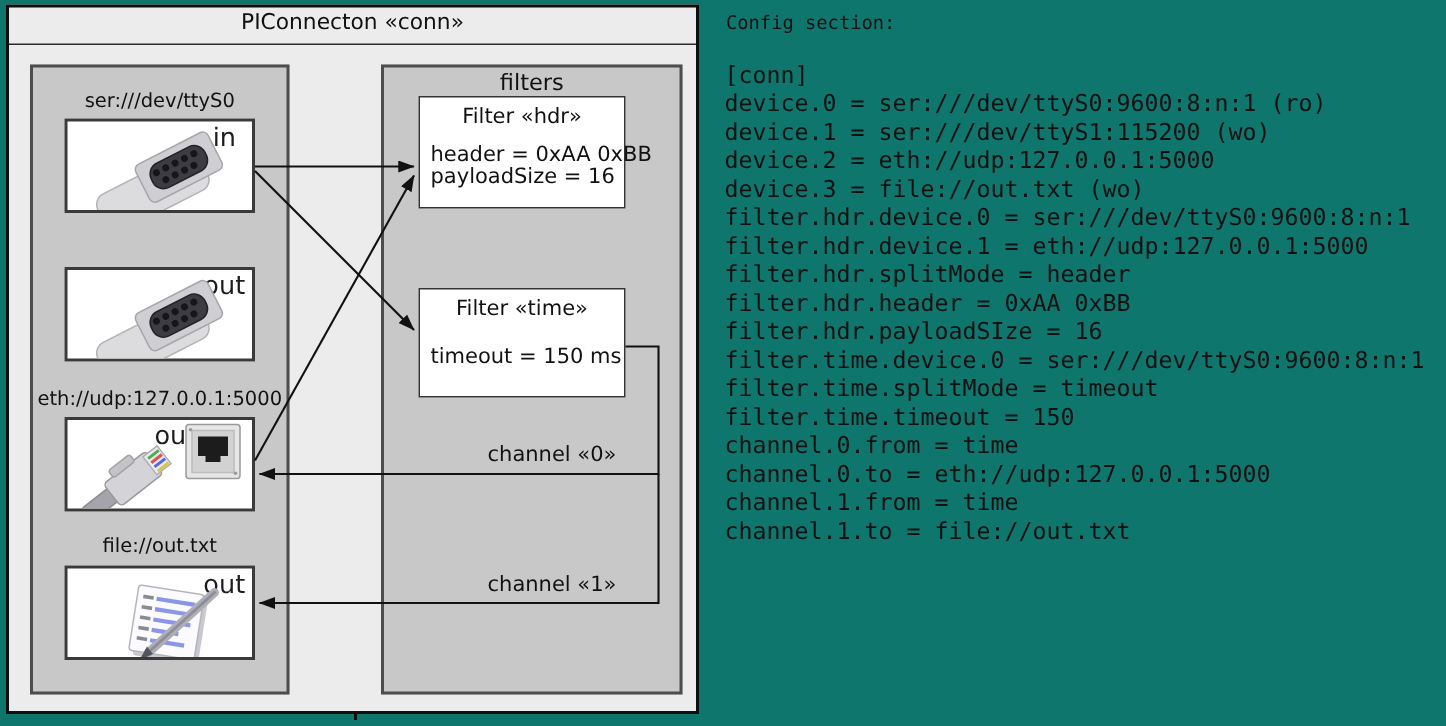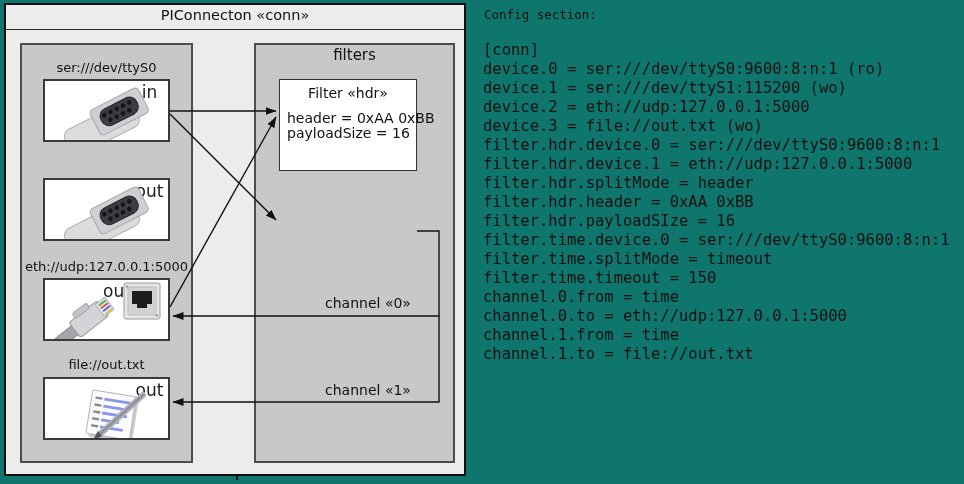--- a/index.html
+++ b/index.html
@@ -131,25 +131,31 @@
           <rect x="41" y="35" width="18" height="2.8" fill="#8c96e8"></rect>
         <rect x="32" y="42" width="7" height="2.4" fill="#8a8a94"></rect>
           <rect x="41" y="42" width="23" height="2.8" fill="#8c96e8"></rect>
       </g>
       <line x1="38" y1="50" x2="82" y2="10" stroke="#aeaeb8" stroke-width="6" stroke-linecap="round"></line>
       <line x1="40" y1="48" x2="82" y2="10" stroke="#8e8e98" stroke-width="2" stroke-linecap="round"></line>
       <polygon points="32,55 41,51 37,46" fill="#55555d"></polygon>
     </svg>
   </div>
 
-  <div class="abs filter-box" style="top:79px;height:92px;">
+  <div class="abs filter-box" style="top:64px;height:75px;">
     <div class="filter-title">Filter «hdr»</div>
     <div class="filter-props">
       <div>header = 0xAA 0xBB</div>
       <div>payloadSize = 16</div>
+    </div>
+  </div>
+  <div class="abs filter-box" style="top:192px;height:73px;">
+    <div class="filter-title">Filter «time»</div>
+    <div class="filter-props" style="padding-top:17px;">
+      <div>timeout = 150 ms</div>
     </div>
   </div>
 
   <div class="abs channel-label" style="top:295px;">channel «0»</div>
   <div class="abs channel-label" style="top:382px;">channel «1»</div>
 
   <svg class="abs overlay" width="964" height="484" viewBox="0 0 964 484">
     <defs>
       <marker id="arr" markerWidth="12" markerHeight="9" refX="10.5" refY="4" orient="auto" markerUnits="userSpaceOnUse">
         <path d="M0,0 L11,4 L0,8 z" fill="#111"></path>

